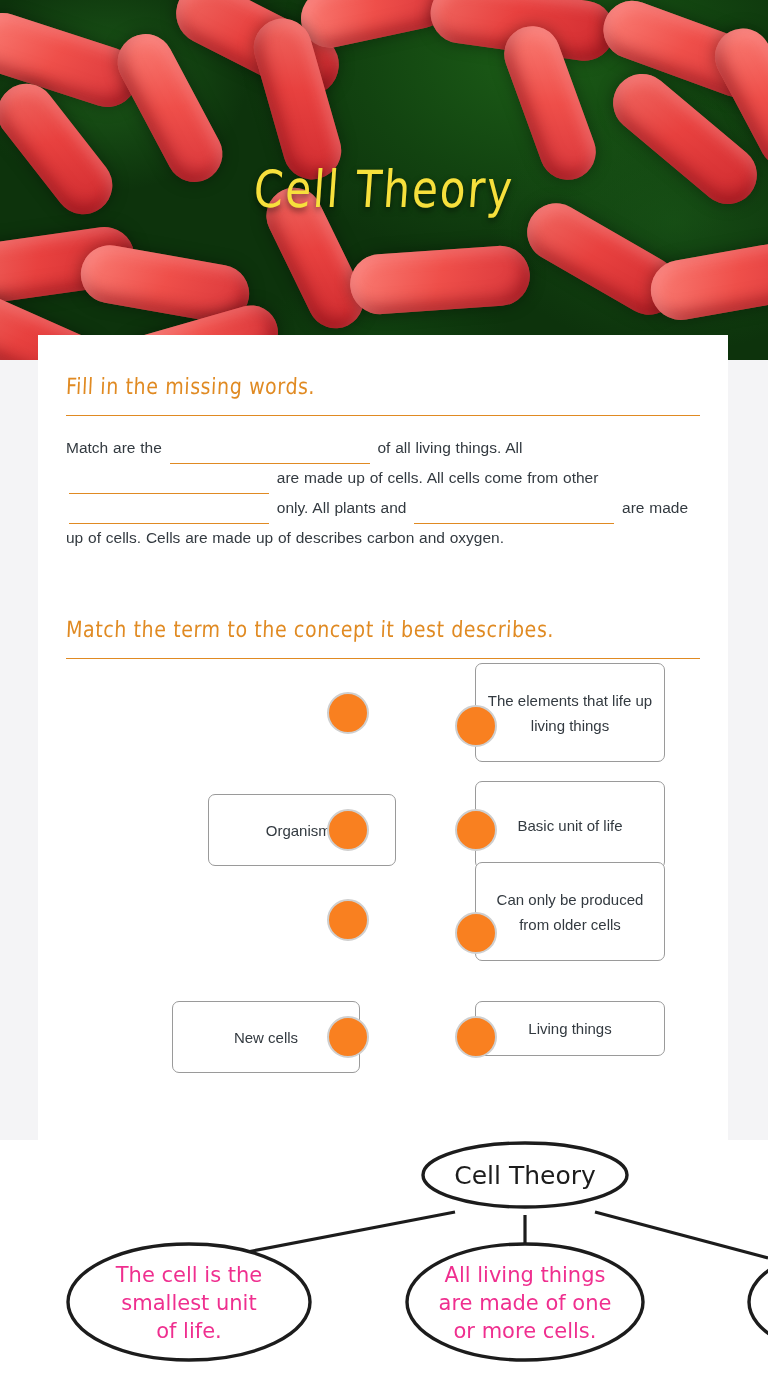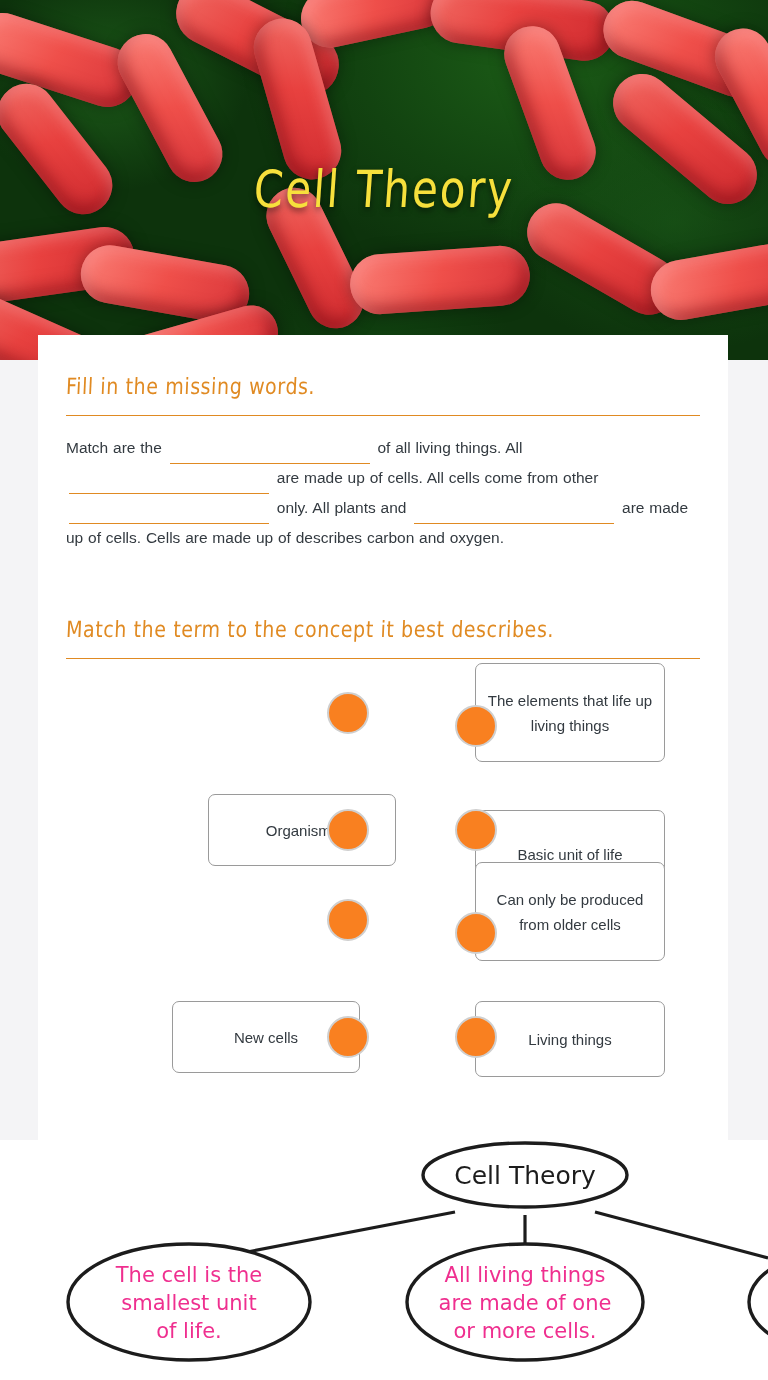--- a/index.html
+++ b/index.html
@@ -194,38 +194,38 @@
       <div class="mcard right" style="top:-14px; height:99px;">
         <span>The elements that life up living things</span>
       </div>
       <div class="dot" style="left:389px; top:28px;"></div>
 
       <div class="mcard left" style="top:117px; height:72px;margin-left:48px;">
         <span>Organisms</span>
       </div>
       <div class="dot" style="left:261px; top:132px;"></div>
 
-      <div class="mcard right" style="top:133px; height:88px;">
+      <div class="mcard right" style="top:104px; height:88px;">
         <span>Basic unit of life</span>
       </div>
       <div class="dot" style="left:389px; top:132px;"></div>
 
       <div class="dot" style="left:261px; top:222px;"></div>
 
       <div class="mcard right" style="top:185px; height:99px;">
         <span>Can only be produced from older cells</span>
       </div>
       <div class="dot" style="left:389px; top:235px;"></div>
 
       <div class="mcard left" style="top:324px; height:72px;margin-left:12px;">
         <span>New cells</span>
       </div>
       <div class="dot" style="left:261px; top:339px;"></div>
 
-      <div class="mcard right" style="top:324px; height:76px;">
+      <div class="mcard right" style="top:324px; height:55px;">
         <span>Living things</span>
       </div>
       <div class="dot" style="left:389px; top:339px;"></div>
 
     </div>
   </div>
 
   <div class="gray-strip"></div>
 
   <div class="diagram">

